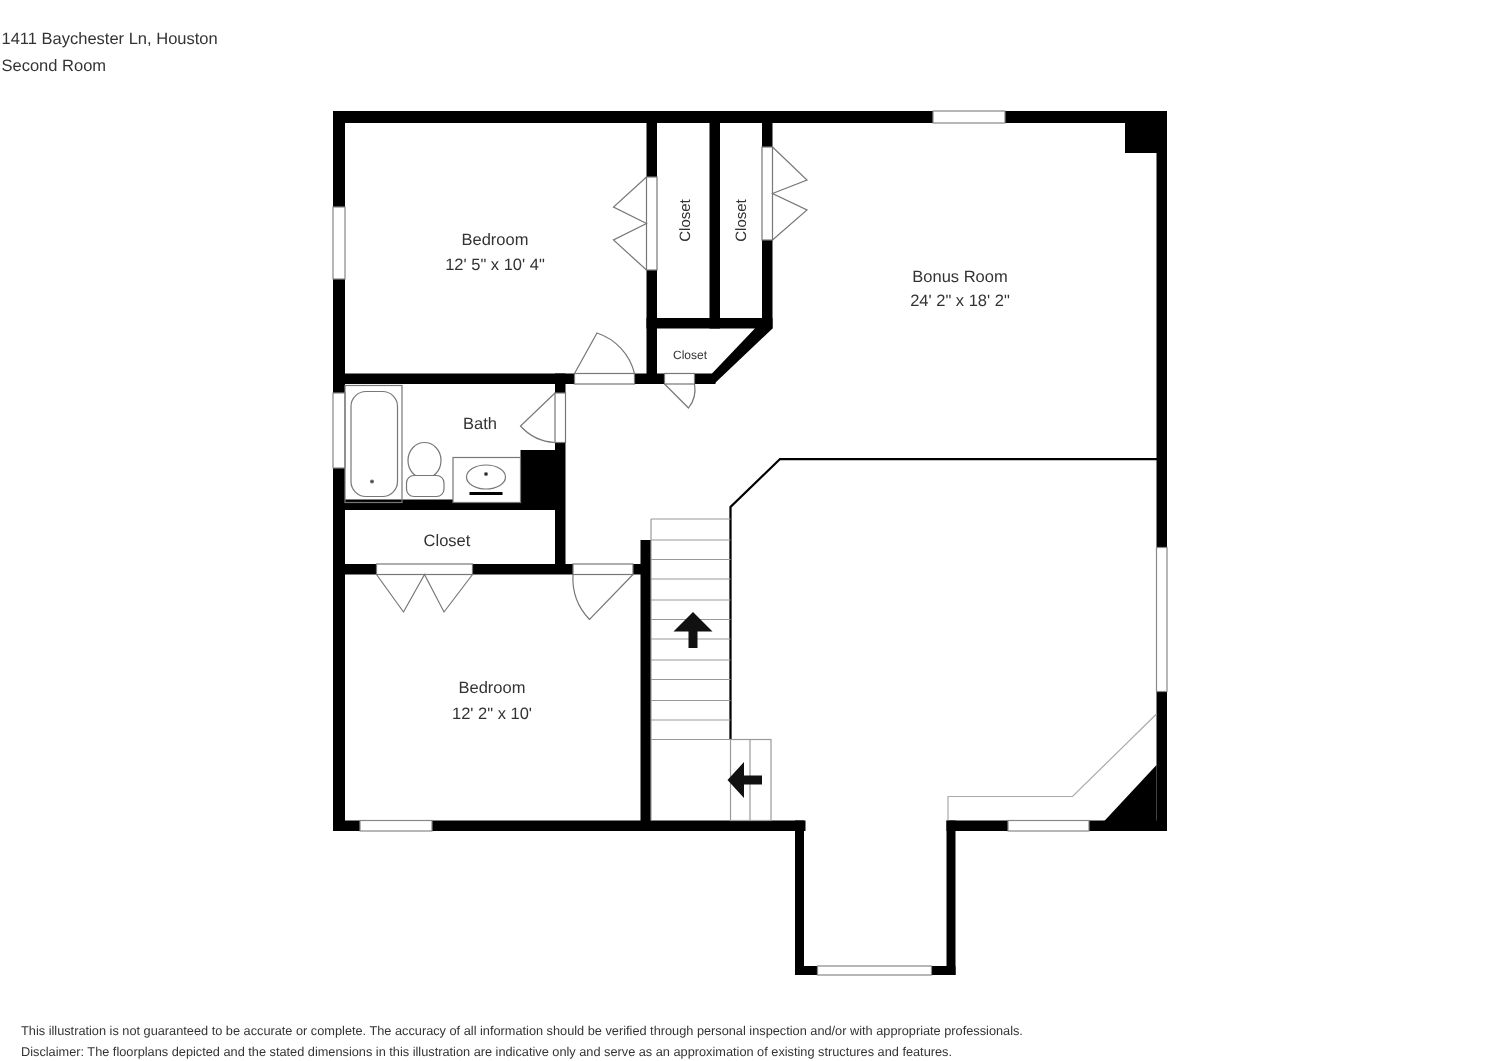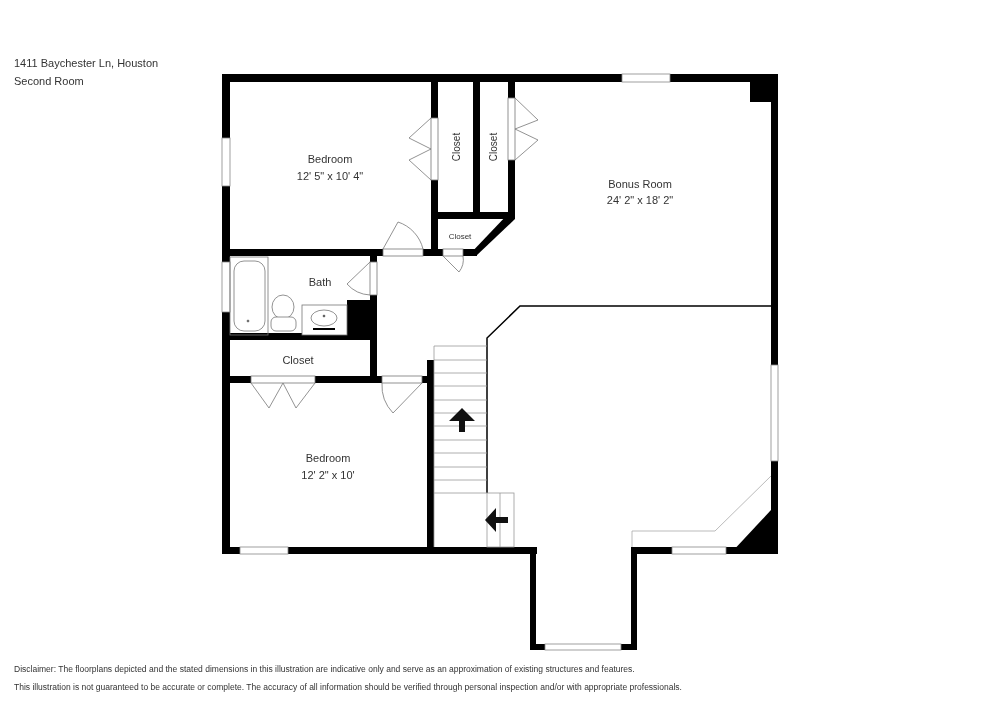--- a/index.html
+++ b/index.html
@@ -1,18 +1,18 @@
 <!DOCTYPE html>
 <html><head>
 <meta charset="utf-8">
 <style>
   html, body { margin:0; padding:0; background:#ffffff; }
   body { width:1000px; height:707px; position:relative; overflow:hidden;
          font-family:"Liberation Sans", sans-serif; color:#333; }
-  .hdr { position:absolute; left:14px; font-size:11px; color:#333;margin-top:37px; }
+  .hdr { position:absolute; left:1px; font-size:11px; color:#333; }
   .disc { position:absolute; left:14px; font-size:8.5px; color:#333; white-space:nowrap; }
   svg { position:absolute; left:0; top:0; }
   .lbl { font-family:"Liberation Sans", sans-serif; fill:#333; }
 </style>
 </head>
 <body>
 
 <div class="hdr" style="top:20px;">1411 Baychester Ln, Houston</div>
 <div class="hdr" style="top:38px;">Second Room</div>
 
@@ -129,14 +129,14 @@
   <text class="lbl" x="497" y="147" font-size="10" text-anchor="middle" transform="rotate(-90 497 147)">Closet</text>
   <text class="lbl" x="460" y="239" font-size="8" text-anchor="middle">Closet</text>
   <text class="lbl" x="640" y="188" font-size="11" text-anchor="middle">Bonus Room</text>
   <text class="lbl" x="640" y="204" font-size="11" text-anchor="middle">24' 2" x 18' 2"</text>
   <text class="lbl" x="320" y="286" font-size="11" text-anchor="middle">Bath</text>
   <text class="lbl" x="298" y="364" font-size="11" text-anchor="middle">Closet</text>
   <text class="lbl" x="328" y="462" font-size="11" text-anchor="middle">Bedroom</text>
   <text class="lbl" x="328" y="479" font-size="11" text-anchor="middle">12' 2" x 10'</text>
 </svg>
 
-<div class="disc" style="top:664px;">Disclaimer: The floorplans depicted and the stated dimensions in this illustration are indicative only and serve as an approximation of existing structures and features.</div>
+<div class="disc" style="top:696px;">Disclaimer: The floorplans depicted and the stated dimensions in this illustration are indicative only and serve as an approximation of existing structures and features.</div>
 <div class="disc" style="top:682px;">This illustration is not guaranteed to be accurate or complete. The accuracy of all information should be verified through personal inspection and/or with appropriate professionals.</div>
 
 </body></html>

